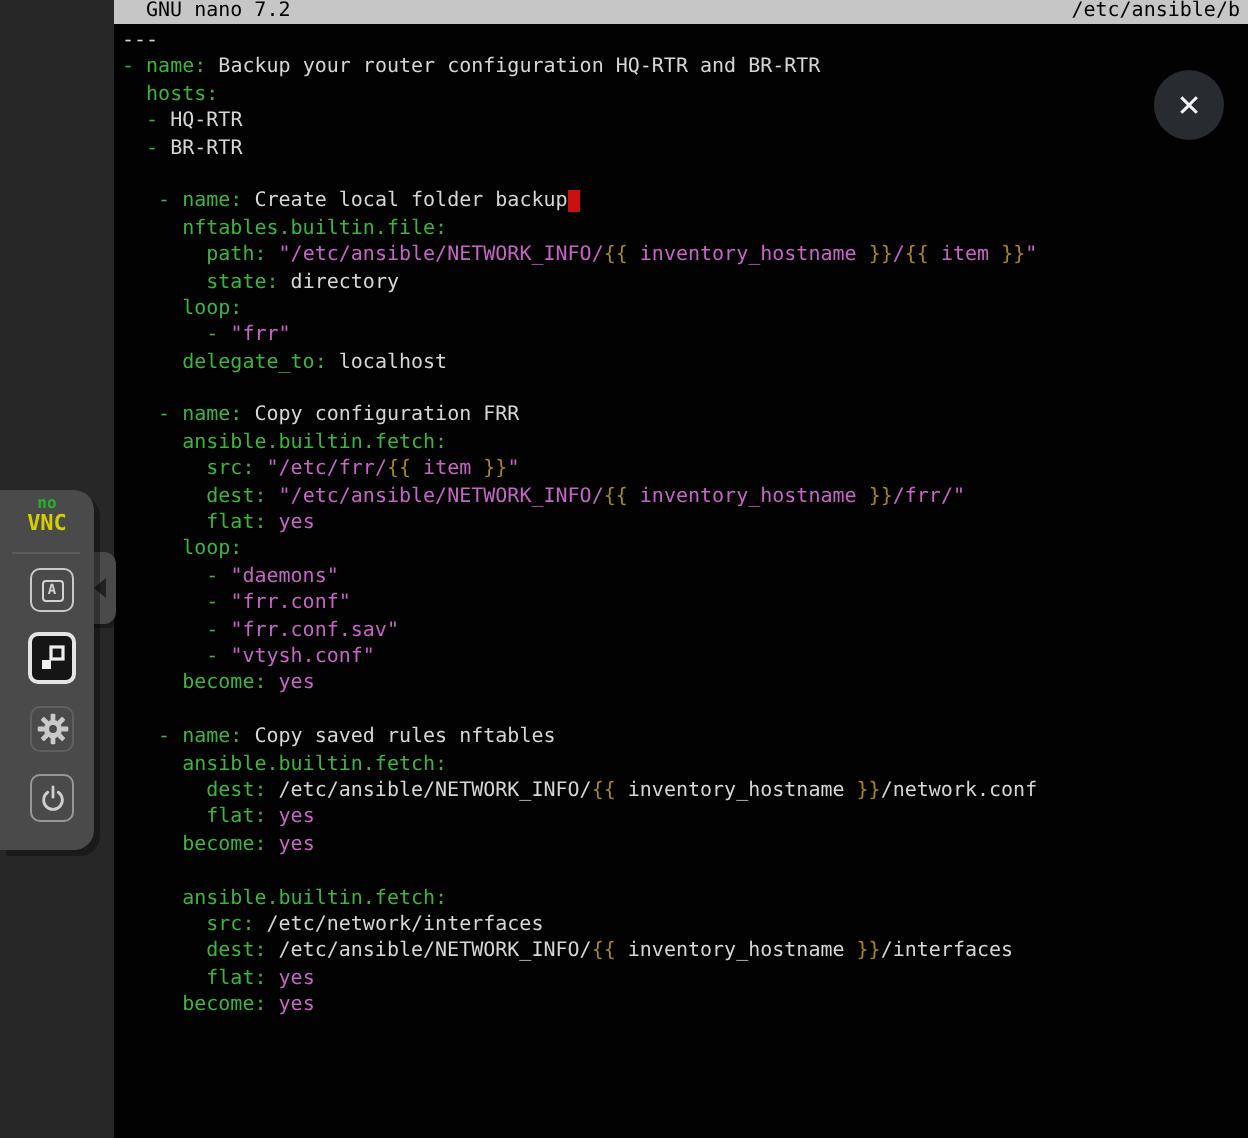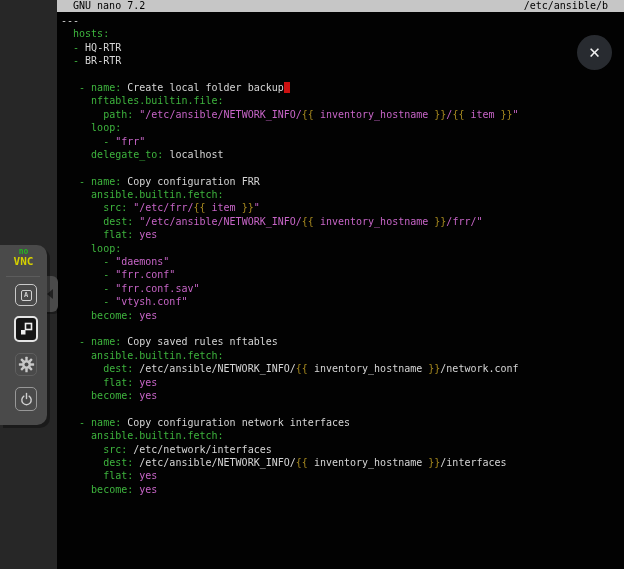--- a/index.html
+++ b/index.html
@@ -3,21 +3,21 @@
 <meta charset="utf-8">
 <style>
   html,body{margin:0;padding:0;background:#111;}
   #canvas{position:relative;width:624px;height:569px;overflow:hidden;
           background:#a16207;font-family:"DejaVu Sans Mono",monospace;}
 
   
   #terminal{position:absolute;left:57px;top:0;width:567px;height:569px;background:#020202;}
   #titlebar{height:12px;background:#c6c6c6;color:#000;font-size:10px;line-height:12px;
             display:flex;justify-content:space-between;padding-left:16px;white-space:pre;}
-  #titlebar .right{padding-right:16px;}
+  #titlebar .right{padding-right:4px;}
   #content{padding:2px 0 0 4px;}
   .line{height:13.4px;line-height:13.4px;font-size:10px;white-space:pre;}
   .c-t{color:#d6d6d6;}
   .c-k{color:#3eb43e;}
   .c-s{color:#c765c7;}
   .c-b{color:#c765c7;}
   .c-j{color:#a5881f;}
   .c-cur{background:#cc1010;color:#cc1010;}
 
   
@@ -57,27 +57,29 @@
 
 <div id="canvas">
 
   <div id="terminal">
     <div id="titlebar">
       <span class="left">GNU nano 7.2</span>
       <span class="right">/etc/ansible/b</span>
     </div>
     <div id="content">
         <div class="line"><span class="c-t">---</span></div>
+        <div class="line"><span class="c-k">- name:</span><span class="c-t"> Backup your router configuration HQ-RTR and BR-RTR</span></div>
         <div class="line"><span class="c-k">  hosts:</span></div>
         <div class="line"><span class="c-k">  - </span><span class="c-t">HQ-RTR</span></div>
         <div class="line"><span class="c-k">  - </span><span class="c-t">BR-RTR</span></div>
         <div class="line">&nbsp;</div>
         <div class="line"><span class="c-k">   - name:</span><span class="c-t"> Create local folder backup</span><span class="c-cur"> </span></div>
         <div class="line"><span class="c-k">     nftables.builtin.file:</span></div>
         <div class="line"><span class="c-k">       path:</span><span class="c-t"> </span><span class="c-s">"/etc/ansible/NETWORK_INFO/</span><span class="c-j">{{</span><span class="c-s"> inventory_hostname </span><span class="c-j">}}</span><span class="c-s">/</span><span class="c-j">{{</span><span class="c-s"> item </span><span class="c-j">}}</span><span class="c-s">"</span></div>
+        <div class="line"><span class="c-k">       state:</span><span class="c-t"> directory</span></div>
         <div class="line"><span class="c-k">     loop:</span></div>
         <div class="line"><span class="c-k">       - </span><span class="c-s">"frr"</span></div>
         <div class="line"><span class="c-k">     delegate_to:</span><span class="c-t"> localhost</span></div>
         <div class="line">&nbsp;</div>
         <div class="line"><span class="c-k">   - name:</span><span class="c-t"> Copy configuration FRR</span></div>
         <div class="line"><span class="c-k">     ansible.builtin.fetch:</span></div>
         <div class="line"><span class="c-k">       src:</span><span class="c-t"> </span><span class="c-s">"/etc/frr/</span><span class="c-j">{{</span><span class="c-s"> item </span><span class="c-j">}}</span><span class="c-s">"</span></div>
         <div class="line"><span class="c-k">       dest:</span><span class="c-t"> </span><span class="c-s">"/etc/ansible/NETWORK_INFO/</span><span class="c-j">{{</span><span class="c-s"> inventory_hostname </span><span class="c-j">}}</span><span class="c-s">/frr/"</span></div>
         <div class="line"><span class="c-k">       flat:</span><span class="c-t"> </span><span class="c-b">yes</span></div>
         <div class="line"><span class="c-k">     loop:</span></div>
@@ -86,21 +88,20 @@
         <div class="line"><span class="c-k">       - </span><span class="c-s">"frr.conf.sav"</span></div>
         <div class="line"><span class="c-k">       - </span><span class="c-s">"vtysh.conf"</span></div>
         <div class="line"><span class="c-k">     become:</span><span class="c-t"> </span><span class="c-b">yes</span></div>
         <div class="line">&nbsp;</div>
         <div class="line"><span class="c-k">   - name:</span><span class="c-t"> Copy saved rules nftables</span></div>
         <div class="line"><span class="c-k">     ansible.builtin.fetch:</span></div>
         <div class="line"><span class="c-k">       dest:</span><span class="c-t"> /etc/ansible/NETWORK_INFO/</span><span class="c-j">{{</span><span class="c-t"> inventory_hostname </span><span class="c-j">}}</span><span class="c-t">/network.conf</span></div>
         <div class="line"><span class="c-k">       flat:</span><span class="c-t"> </span><span class="c-b">yes</span></div>
         <div class="line"><span class="c-k">     become:</span><span class="c-t"> </span><span class="c-b">yes</span></div>
         <div class="line">&nbsp;</div>
-        <div class="line"><span class="c-k">   - name:</span><span class="c-t"> Copy configuration network interfaces</span></div>
         <div class="line"><span class="c-k">     ansible.builtin.fetch:</span></div>
         <div class="line"><span class="c-k">       src:</span><span class="c-t"> /etc/network/interfaces</span></div>
         <div class="line"><span class="c-k">       dest:</span><span class="c-t"> /etc/ansible/NETWORK_INFO/</span><span class="c-j">{{</span><span class="c-t"> inventory_hostname </span><span class="c-j">}}</span><span class="c-t">/interfaces</span></div>
         <div class="line"><span class="c-k">       flat:</span><span class="c-t"> </span><span class="c-b">yes</span></div>
         <div class="line"><span class="c-k">     become:</span><span class="c-t"> </span><span class="c-b">yes</span></div>
       </div>
   </div>
 
   <div id="close-btn">
     <span>✕</span>

